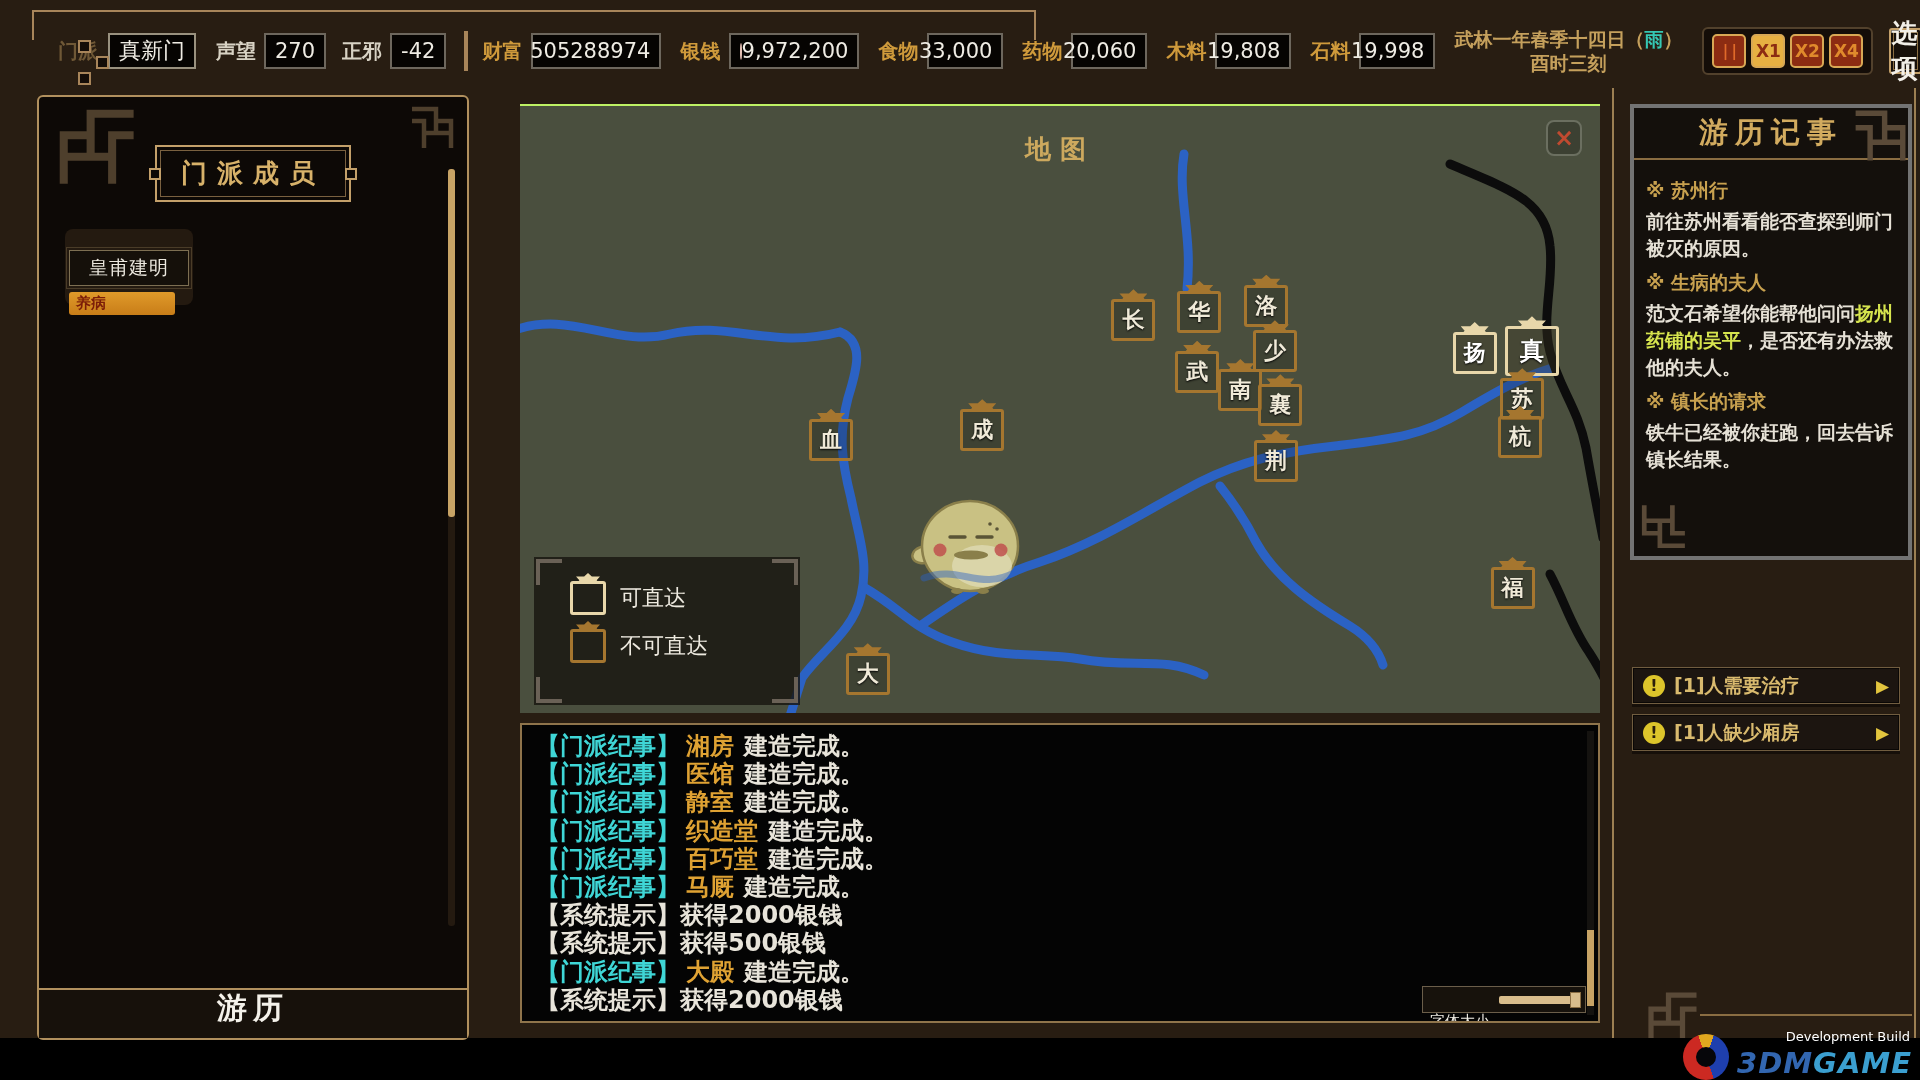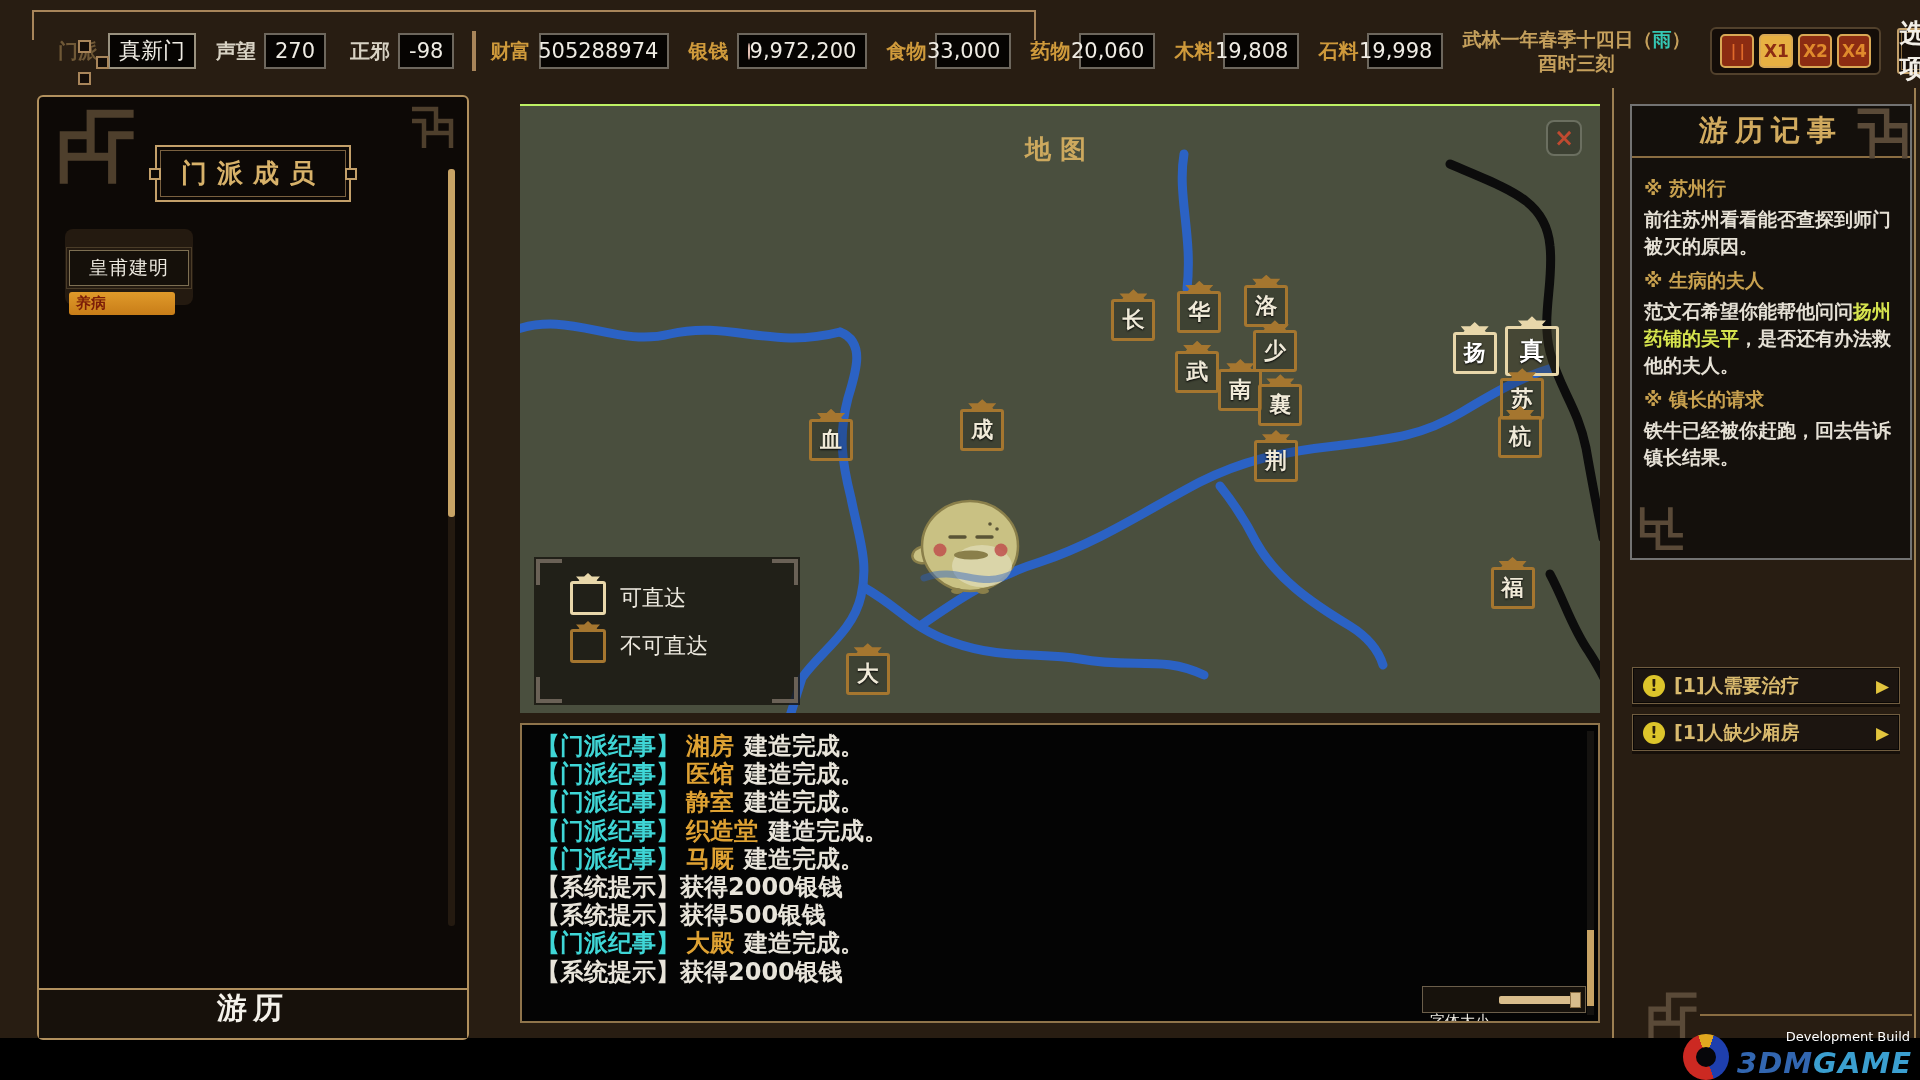--- a/index.html
+++ b/index.html
@@ -112,21 +112,21 @@
                   border:1px solid #6b5e4a; display:flex; align-items:center; padding:0 7px; gap:9px; }
   .fs-label { color:#efece4; font-size:15px; white-space:nowrap;margin-top:44px; }
   .fs-track { flex:1; height:8px; background:#d9bd8c; position:relative; border-radius:2px; cursor:pointer; }
   .fs-handle { position:absolute; right:-3px; top:-4px; width:11px; height:16px; background:#d9bd8c;
                border:1px solid #8a6d42; }
 
   
   .vline-left { position:absolute; left:1612px; top:88px; bottom:40px; width:2px; background:#9c7f52; }
   .vline-right { position:absolute; left:1914px; top:88px; bottom:40px; width:2px; background:#9c7f52; }
   .journal { position:absolute; left:1630px; top:104px; width:282px; height:456px; background:#14100c;
-             border:2px solid #737373; }
+             border:4px solid #737373; }
   .journal-title { height:52px; display:flex; align-items:center; justify-content:center; color:#d2ab5f;
                    font-size:29px; letter-spacing:7px; font-weight:bold; border-bottom:2px solid #8a6d42; }
   .journal-body { padding:10px 12px; }
   .quest { margin-bottom:8px; }
   .quest-title { color:#c8a14f; font-size:19px; font-weight:bold; margin:8px 0 4px; }
   .quest-desc { color:#e6e1d6; font-size:19px; line-height:27px; font-weight:bold; }
   .quest-desc .hl { color:#d6e44e; }
   .notif { position:absolute; left:1632px; width:268px; height:37px; background:#1c1510; border:1px solid #715d40;
            box-shadow:0 3px 0 rgba(0,0,0,.45), inset 0 0 0 1px #0a0705; display:flex; align-items:center;
            padding:0 10px; gap:9px; cursor:pointer; }
@@ -156,22 +156,22 @@
     <div class="tl-block" style="left:78px;top:40px;"></div>
     <div class="tl-block" style="left:96px;top:56px;"></div>
     <div class="tl-block" style="left:78px;top:72px;"></div>
 
     <span class="lbl lbl-dim">门派</span>
     <div class="vbox sect-box">真新门</div>
 
       <span class="lbl lbl-silver" style="margin-left:20px;">声望</span>
       <div class="vbox stat-box">270</div>
 
-      <span class="lbl lbl-silver" style="margin-left:24px;">正邪</span>
-      <div class="vbox stat-box">-98</div>
+      <span class="lbl lbl-silver" style="margin-left:16px;">正邪</span>
+      <div class="vbox stat-box">-42</div>
 
     <div class="bar-div"></div>
 
       <div class="res-item">
         <span class="lbl lbl-gold">财富</span>
         <div class="vbox wide">
           <span class="coinwrap" style="display:contents;">
             
           </span>
           <span>505288974</span>
@@ -425,20 +425,23 @@
       </span>
 
       <span class="log-line">
         <span class="tag tag-sect">【门派纪事】</span><span class="subject">静室</span><span class="text">建造完成。</span>
       </span>
 
       <span class="log-line">
         <span class="tag tag-sect">【门派纪事】</span><span class="subject">织造堂</span><span class="text">建造完成。</span>
       </span>
 
+      <span class="log-line">
+        <span class="tag tag-sect">【门派纪事】</span><span class="subject">百巧堂</span><span class="text">建造完成。</span>
+      </span>
 
       <span class="log-line">
         <span class="tag tag-sect">【门派纪事】</span><span class="subject">马厩</span><span class="text">建造完成。</span>
       </span>
 
       <span class="log-line">
         <span class="tag tag-sys">【系统提示】</span><span class="subject"></span><span class="text">获得2000银钱</span>
       </span>
 
       <span class="log-line">

